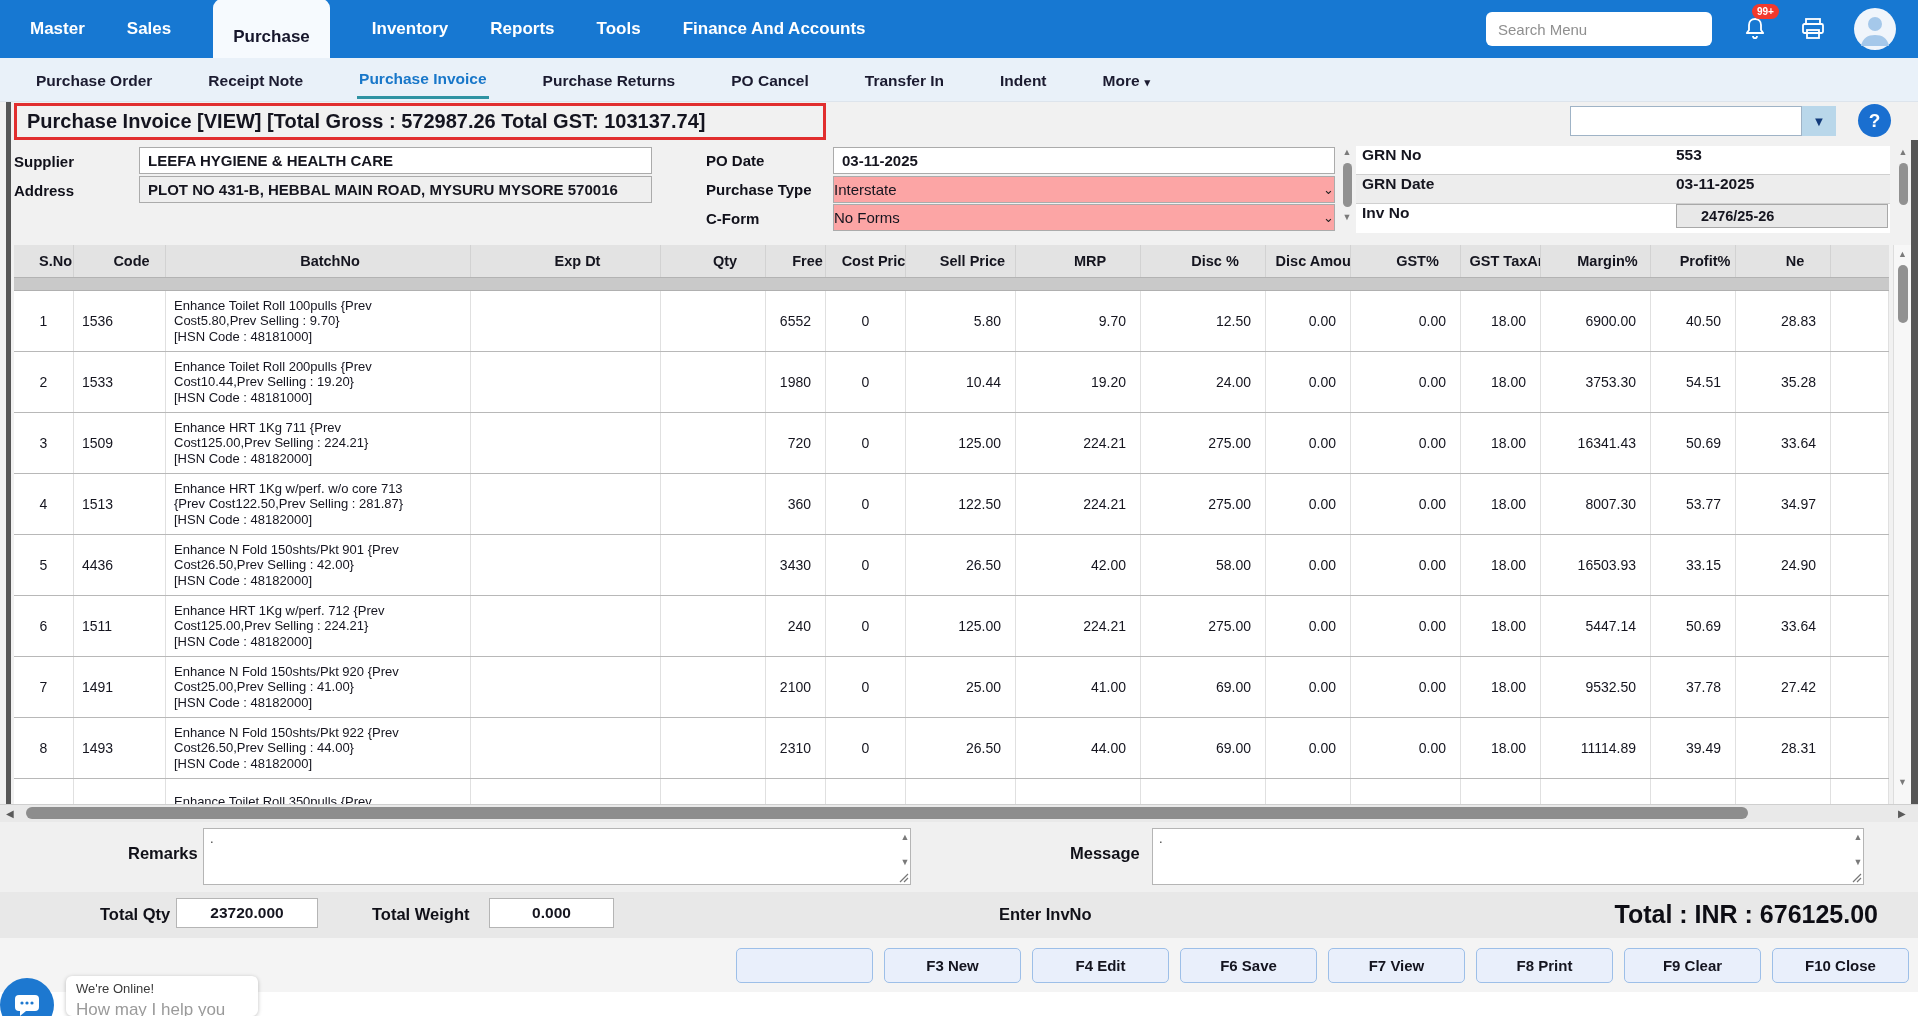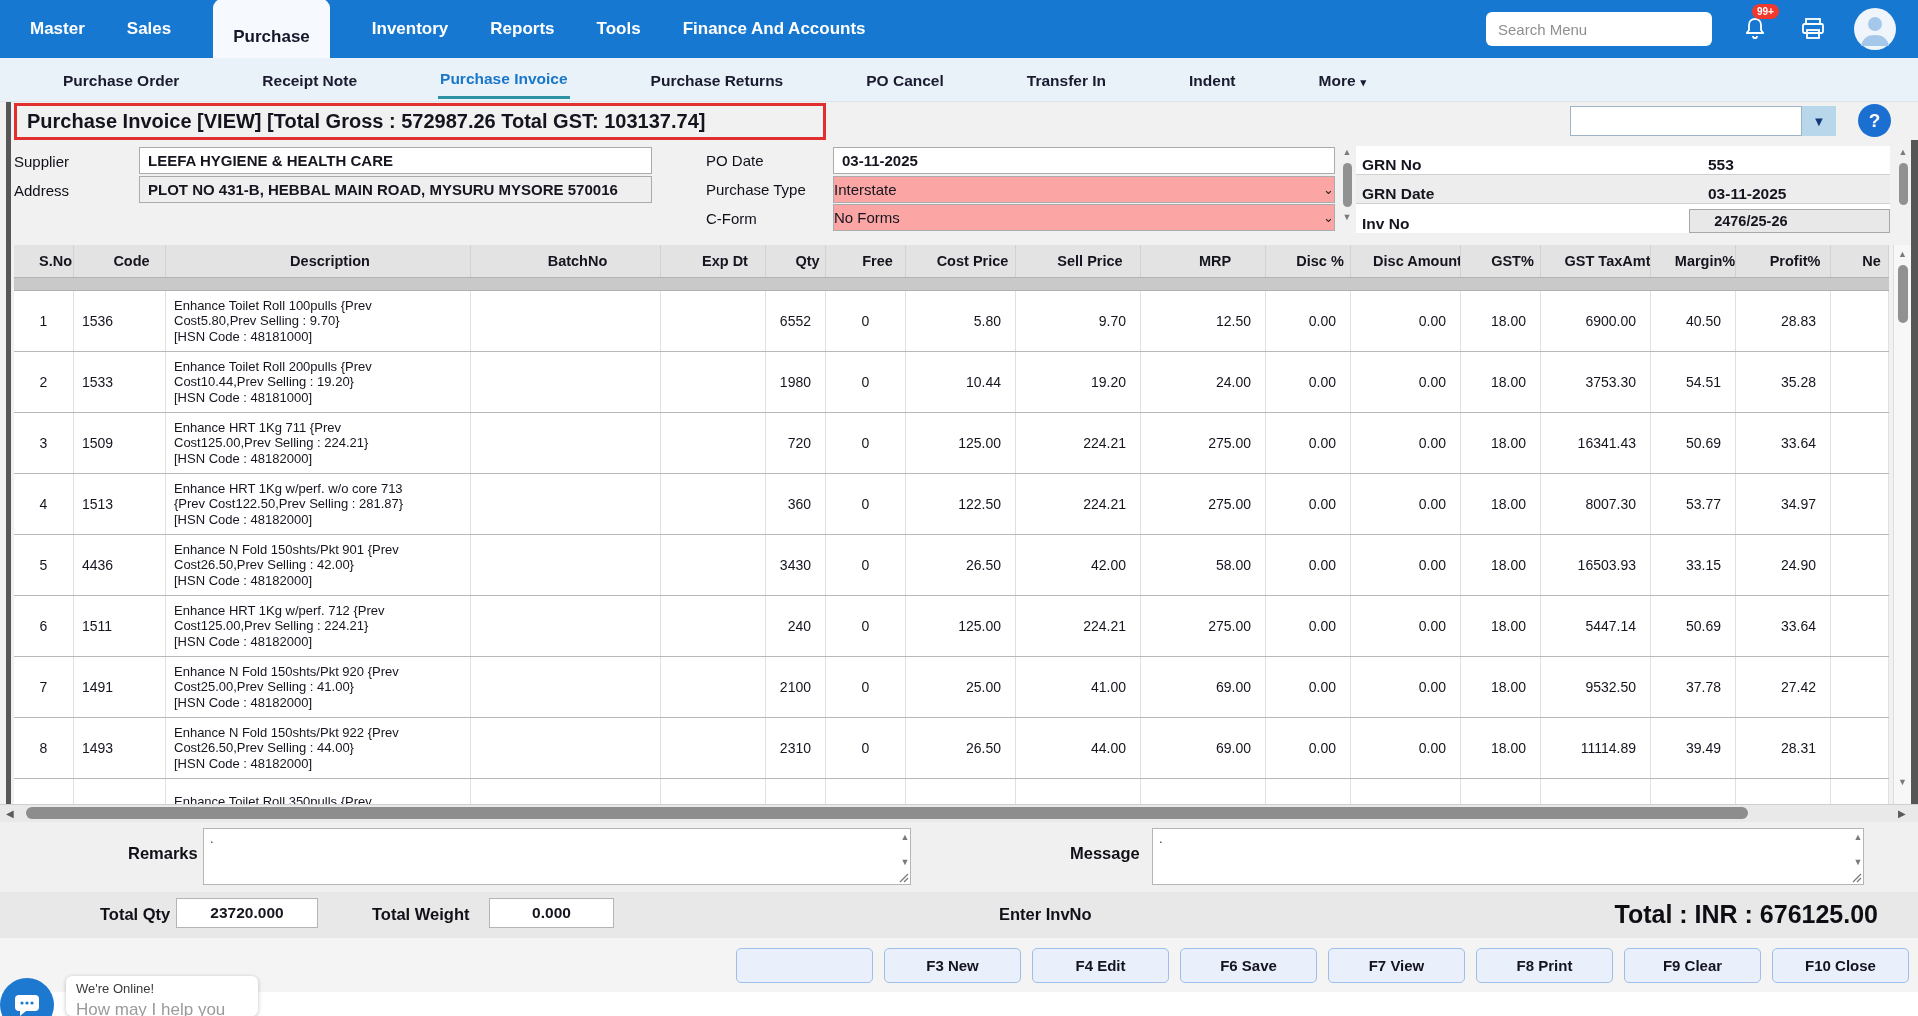--- a/index.html
+++ b/index.html
@@ -23,51 +23,51 @@
               display:flex; align-items:center; justify-content:center; cursor:pointer; }
   .badge { position:absolute; top:-10px; left:12px; background:#f2392c; color:#fff;
            font-size:10px; font-weight:bold; border-radius:8px; padding:2px 5px; }
   .avatar { width:42px; height:42px; border-radius:50%; background:#f0f5fb;
             margin:0 22px 0 26px; display:flex; align-items:center; justify-content:center; }
 
   
   .subnav { left:0; top:58px; width:1918px; height:44px; background:#e9f1f9;
             display:flex; align-items:center; padding-left:34px; border-bottom:1px solid #dde4ec; }
   .subnav-item { font-size:15.5px; font-weight:bold; color:#1b1b30; margin-right:52px;
-                 padding:10px 2px 8px 2px; cursor:pointer; white-space:nowrap;margin-left:27px; }
+                 padding:10px 2px 8px 2px; cursor:pointer; white-space:nowrap; }
   .subnav-item.active { color:#1877c9; border-bottom:3px solid #2e93a3; }
   .caret { font-size:11px; color:#1b1b30; margin-left:5px; }
 
   
   .main-bg { left:0; top:102px; width:1918px; height:726px; background:#f1f1f1; }
   .edge { background:#565656; }
 
   .title-box { left:14px; top:103px; width:812px; height:37px; border:3px solid #e12e2e;
                display:flex; align-items:center; padding-left:10px; background:#f1f1f1; }
   .title-text { font-size:20px; font-weight:bold; color:#14141f; white-space:nowrap; }
 
   .hdr-select { left:1570px; top:106px; width:232px; height:30px; background:#fff;
                 border:1px solid #9fb3c6; }
   .hdr-select-btn { left:1802px; top:106px; width:34px; height:30px; background:#b9d7ea;
                     display:flex; align-items:center; justify-content:center;
                     color:#123a7a; font-size:13px; cursor:pointer; }
   .help-circle { left:1858px; top:104px; width:33px; height:33px; border-radius:50%;
                  background:#1a6fd0; color:#fff; font-weight:bold; font-size:19px;
                  display:flex; align-items:center; justify-content:center; cursor:pointer; }
 
-  .flabel { font-size:15px; font-weight:normal; color:#10101a; white-space:nowrap; }
+  .flabel { font-size:15px; font-weight:bold; color:#10101a; white-space:nowrap; }
   .finput { background:#fff; border:1px solid #ababab; font-size:15px; font-weight:bold;
             padding:0 8px; display:flex; align-items:center; white-space:nowrap; }
   .fselect { background:#fca5a5; border:1px solid #ababab; font-size:15px;
              padding:0 0; display:flex; align-items:center; justify-content:space-between;
              cursor:pointer; white-space:nowrap; }
   .sel-caret { font-size:13px; color:#222; }
 
-  .grn-row { left:1356px; width:534px; height:29px; display:flex; align-items:flex-end;
-             border-bottom:1px solid #d0d0d0;gap:32px; }
+  .grn-row { left:1356px; width:534px; height:29px; display:flex; align-items:flex-start;
+             border-bottom:1px solid #d0d0d0; }
   .grn-label { font-size:15.5px; font-weight:bold; width:320px; padding-left:6px; }
   .grn-value { font-size:15.5px; font-weight:bold; }
   .invno-box { background:#e8e8e8; border:1px solid #a8a8a8; font-size:14.5px; font-weight:bold;
                width:212px; height:24px; display:flex; align-items:center; padding-left:24px; }
 
   .mini-arrow { color:#7a7a7a; font-size:9px; line-height:9px; }
   .thumb { background:#919191; border-radius:5px; }
 
   
   :root { --cols: 60px 92px 305px 190px 105px 60px 80px 110px 125px 125px 85px 110px 80px 110px 85px 95px 58px; }
@@ -228,21 +228,20 @@
 
 <div class="abs" style="left:1896px; top:148px; width:14px; height:88px;">
   <div class="mini-arrow" style="text-align:center;">▲</div>
   <div class="thumb" style="width:9px; height:42px; margin:6px auto 0;"></div>
 </div>
 
 <div class="abs tbl-wrap">
   <div class="thead">
       <div class="th">S.No</div>
       <div class="th">Code</div>
-      <div class="th">Description</div>
       <div class="th">BatchNo</div>
       <div class="th">Exp Dt</div>
       <div class="th">Qty</div>
       <div class="th">Free</div>
       <div class="th">Cost Price</div>
       <div class="th">Sell Price</div>
       <div class="th">MRP</div>
       <div class="th">Disc %</div>
       <div class="th">Disc Amount</div>
       <div class="th">GST%</div>

